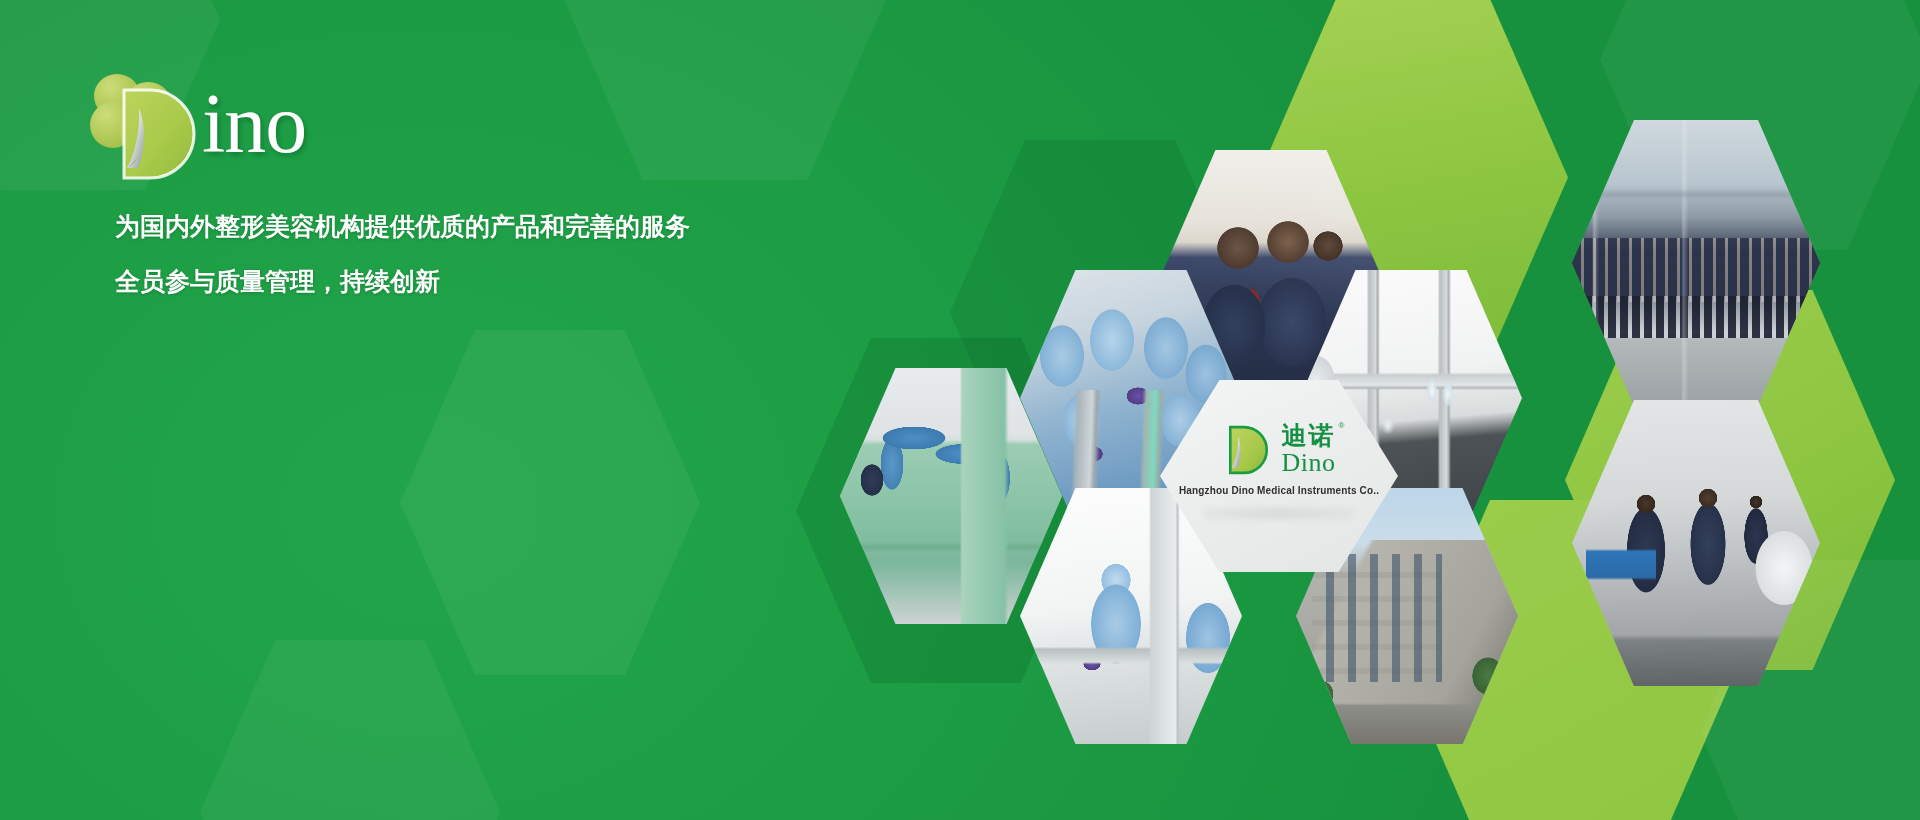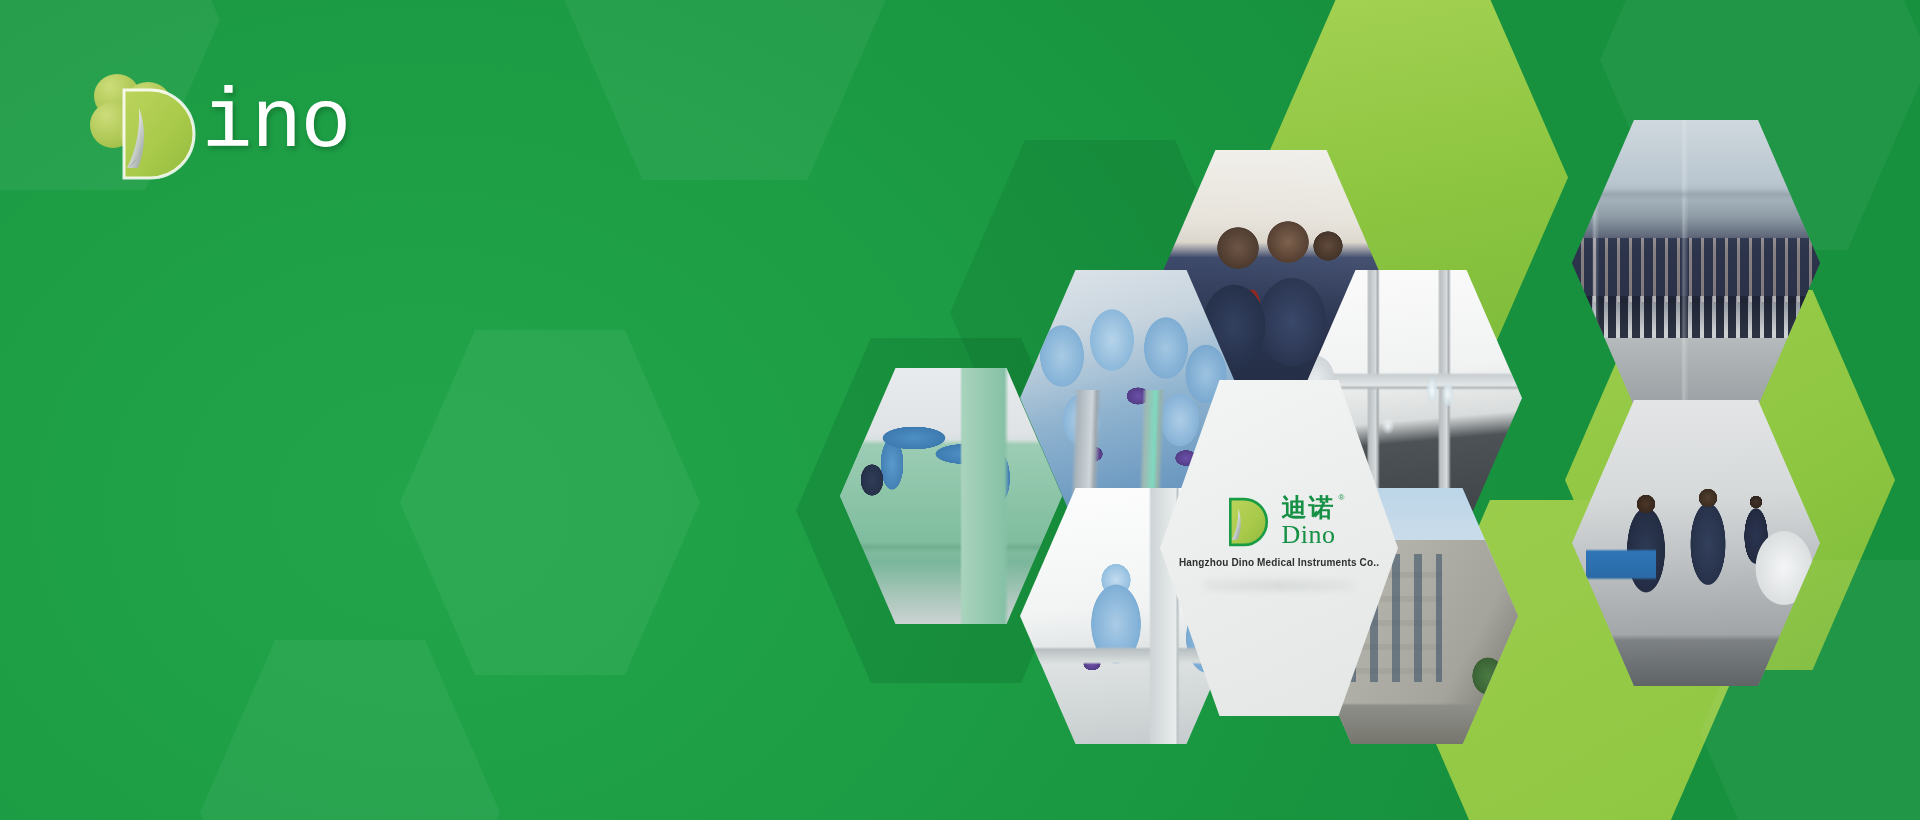--- a/index.html
+++ b/index.html
@@ -32,21 +32,21 @@
   #copy{position:absolute;left:0;top:0;width:820px;height:820px;}
   #logo-lockup{position:absolute;left:90px;top:72px;width:320px;height:110px;}
   #logo-bubbles{position:absolute;left:0;top:0;width:92px;height:72px;}
   .bub{
     position:absolute;border-radius:50%;
     background:radial-gradient(circle at 35% 28%,#cddc7a 0%,#b5cc5c 45%,#97b93f 100%);
   }
   #logo-d{position:absolute;left:20px;top:14px;width:96px;height:96px;}
   #dino-word{
     position:absolute;left:112px;top:10px;
-    font-family:Liberation Mono, monospace;
+    font-family:Liberation Serif, serif;
     font-size:84px;line-height:84px;color:#ffffff;
     letter-spacing:-1px;
     text-shadow:2px 3px 5px rgba(0,60,20,.35);
   }
   #taglines{position:absolute;left:115px;top:212px;width:700px;}
   .tagline{
     color:#ffffff;font-size:25px;line-height:28px;font-weight:bold;
     margin-bottom:27px;white-space:nowrap;
     text-shadow:0 1px 3px rgba(0,60,20,.30);
   }
@@ -149,20 +149,22 @@
           <path d="M14 4 H40 A44 44 0 0 1 40 92 H14 Z" fill="none" stroke="rgba(255,255,255,.85)" stroke-width="3"></path>
           <path d="M17 82 C26 64, 30 44, 29 22 C36 40, 36 62, 28 82 Z" fill="url(#curl)"></path>
           <path d="M17 82 C25 76, 29 70, 31 64 C27 74, 23 79, 17 82 Z" fill="#7f8c85" opacity=".7"></path>
         </svg>
       </div>
 
       <div id="dino-word">ino</div>
     </div>
 
     <div id="taglines">
+      <div class="tagline">为国内外整形美容机构提供优质的产品和完善的服务</div>
+      <div class="tagline">全员参与质量管理，持续创新</div>
     </div>
   </div>
 
   <div class="cell" style="left:1160px;top:150px;width:222px;height:256px;">
     <div class="hexclip">
       <div class="ph" style="background:
            linear-gradient(180deg,#f0eee9 0%,#e6e2da 28%,#dcd6cc 36%,#3e4a6b 42%,#2b3550 70%,#222b42 100%);"></div>
       <div class="ph" style="background:
            radial-gradient(circle 34px at 78px 98px,#6b5242 0%,#4b382c 60%,transparent 62%),
            radial-gradient(circle 34px at 128px 92px,#7a5c47 0%,#503a2c 60%,transparent 62%),
@@ -288,21 +290,21 @@
            radial-gradient(circle 13px at 136px 98px,#52402f 0%,#3a2c20 70%,transparent 72%),
            radial-gradient(circle 9px at 184px 102px,#44332a 0%,#2f241d 70%,transparent 72%);"></div>
       <div class="ph" style="background:
            linear-gradient(180deg,transparent 52%,#2e76b8 53%,#2a6aa6 62%,transparent 63%);left:14px;width:70px;"></div>
       <div class="ph" style="background:
            radial-gradient(ellipse 40px 52px at 212px 168px,#f3f5f6 0%,#dcdfe0 70%,transparent 72%);"></div>
       <div class="ph" style="background:linear-gradient(180deg,transparent 82%,rgba(90,95,98,.5) 84%,rgba(70,75,78,.65) 100%);"></div>
     </div>
   </div>
 
-  <div class="cell" style="left:1160px;top:380px;width:238px;height:336px;z-index:20;">
+  <div class="cell" style="left:1160px;top:380px;width:238px;height:192px;z-index:20;">
     <div class="hexclip">
       <div id="brandhex-inner">
         <div id="brandmark">
           <div id="brandmark-d">
             <svg width="50" height="50" viewBox="0 0 96 96" aria-hidden="true">
               <defs>
                 <linearGradient id="dleaf2" x1="0" y1="0" x2="1" y2="1">
                   <stop offset="0%" stop-color="#bcd45c"></stop>
                   <stop offset="55%" stop-color="#a9ca4b"></stop>
                   <stop offset="100%" stop-color="#8fb93a"></stop>

